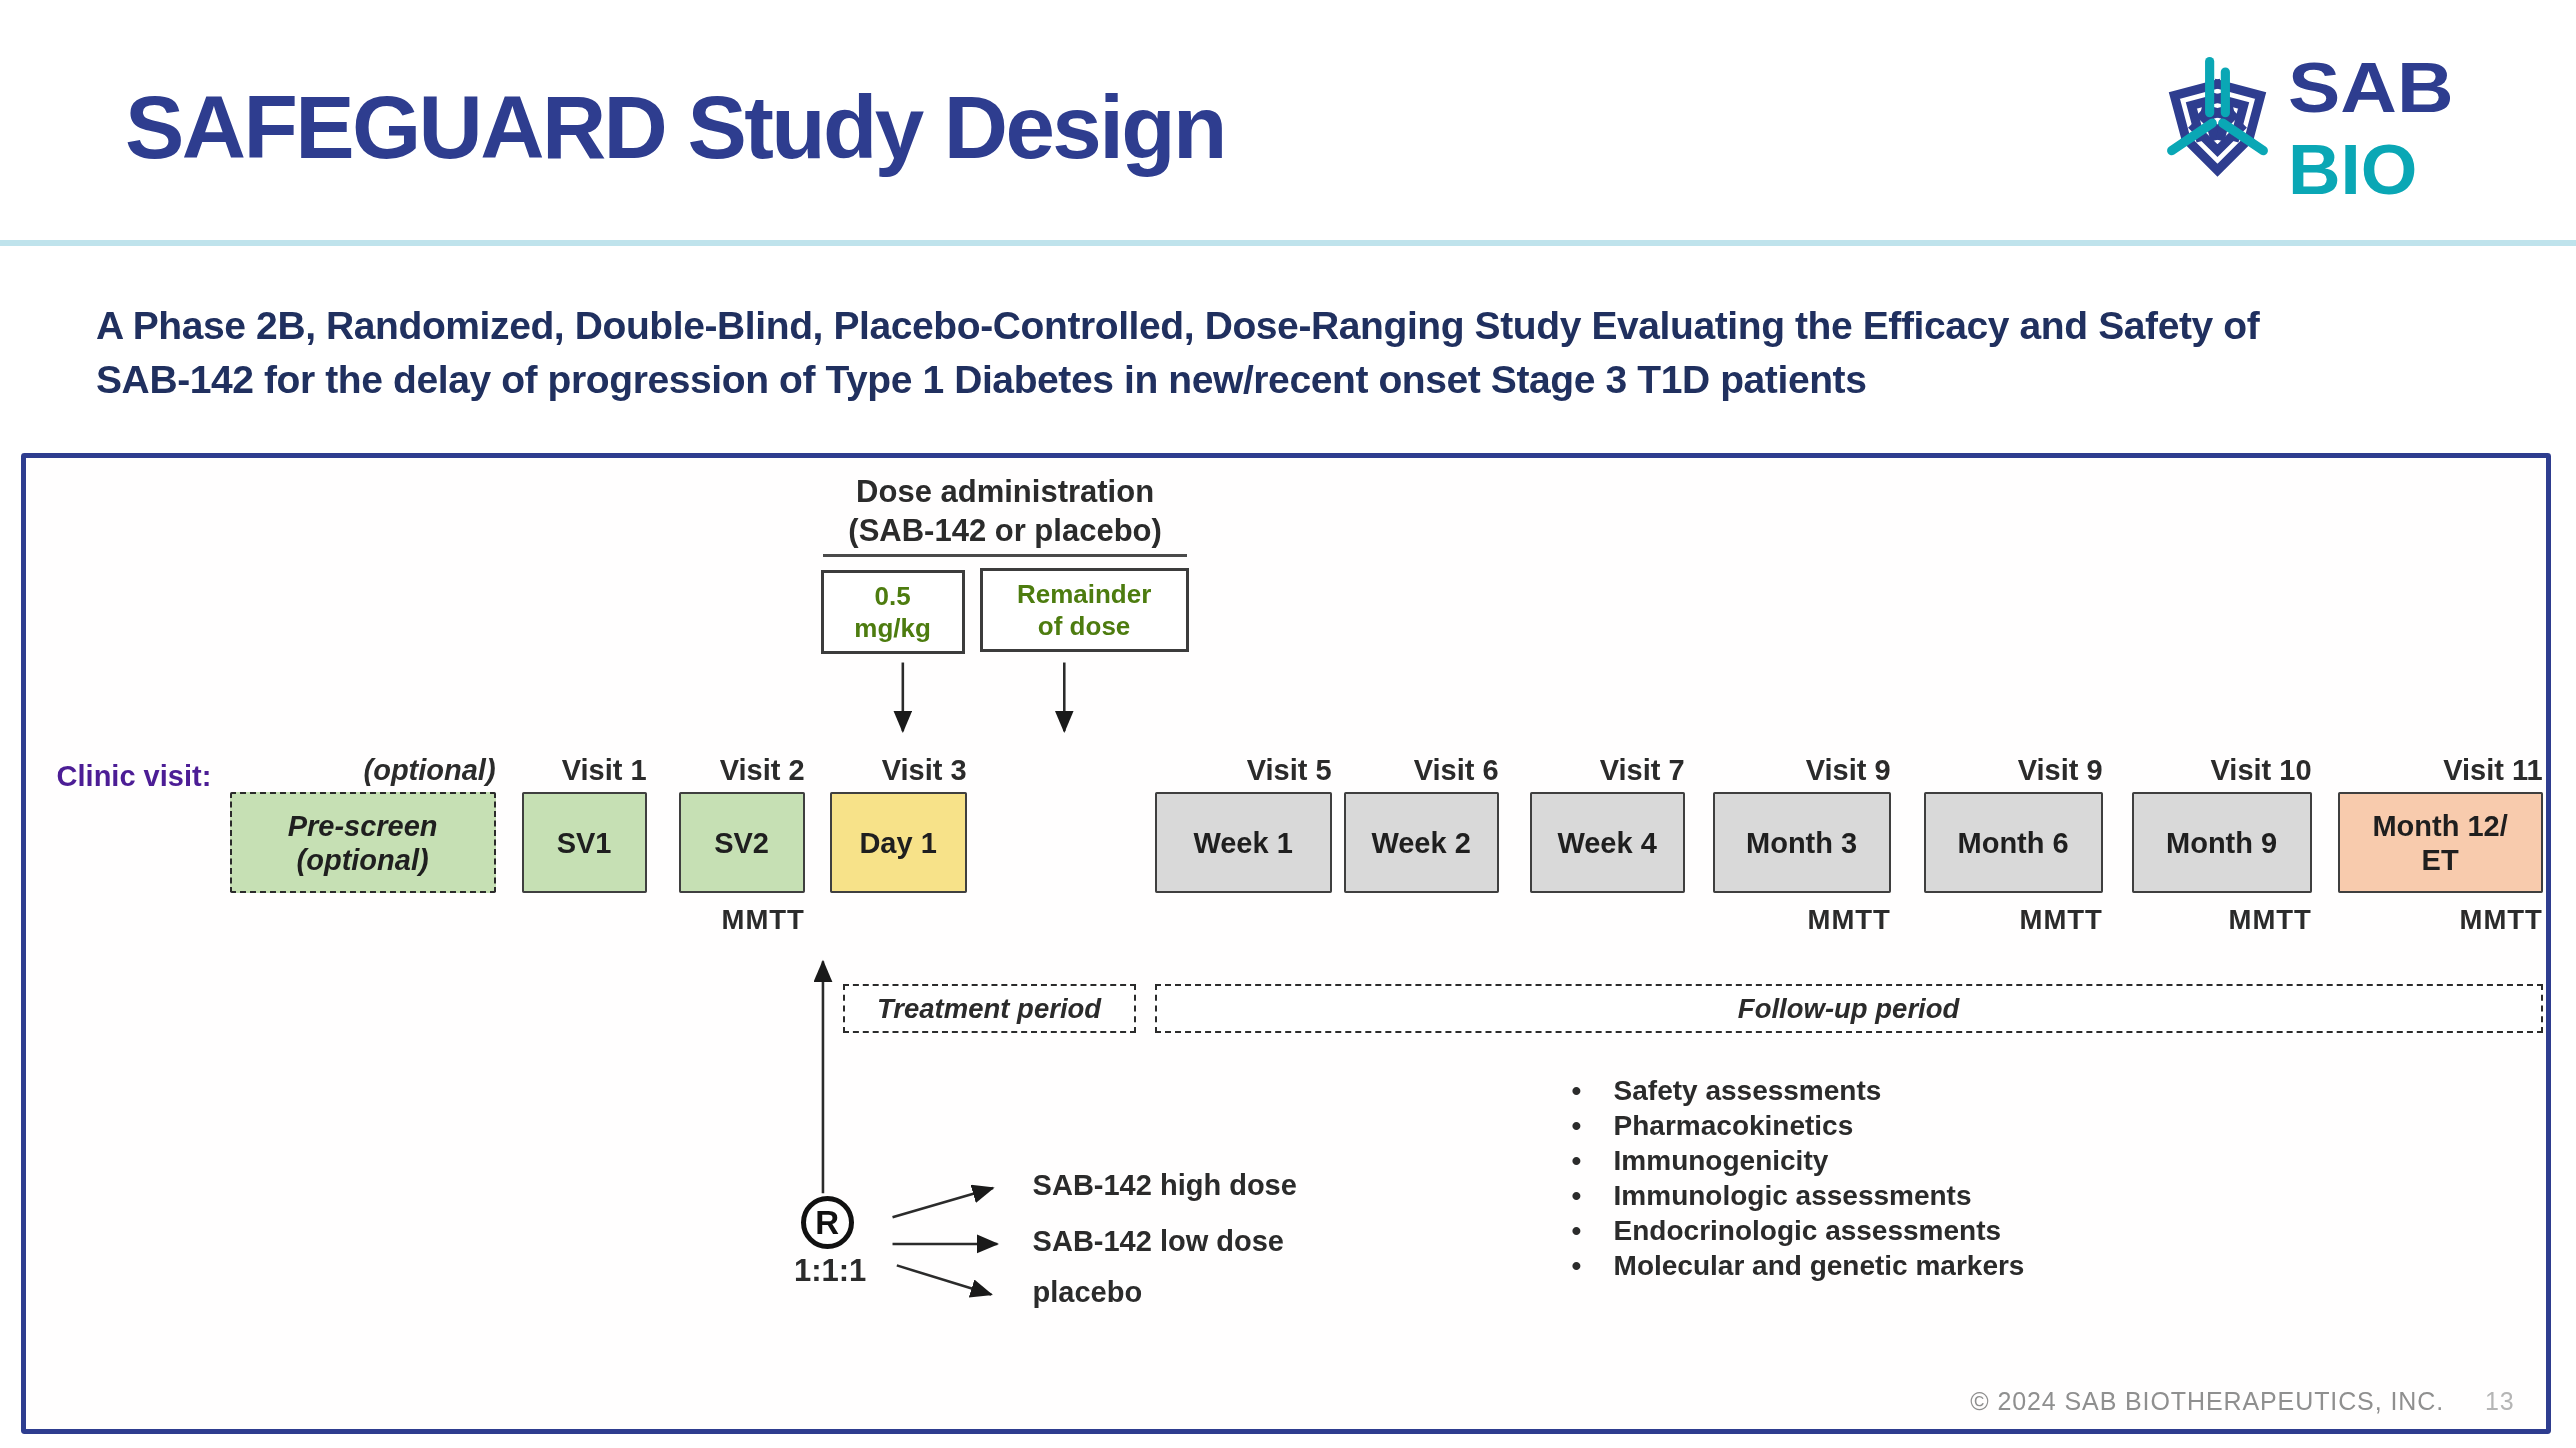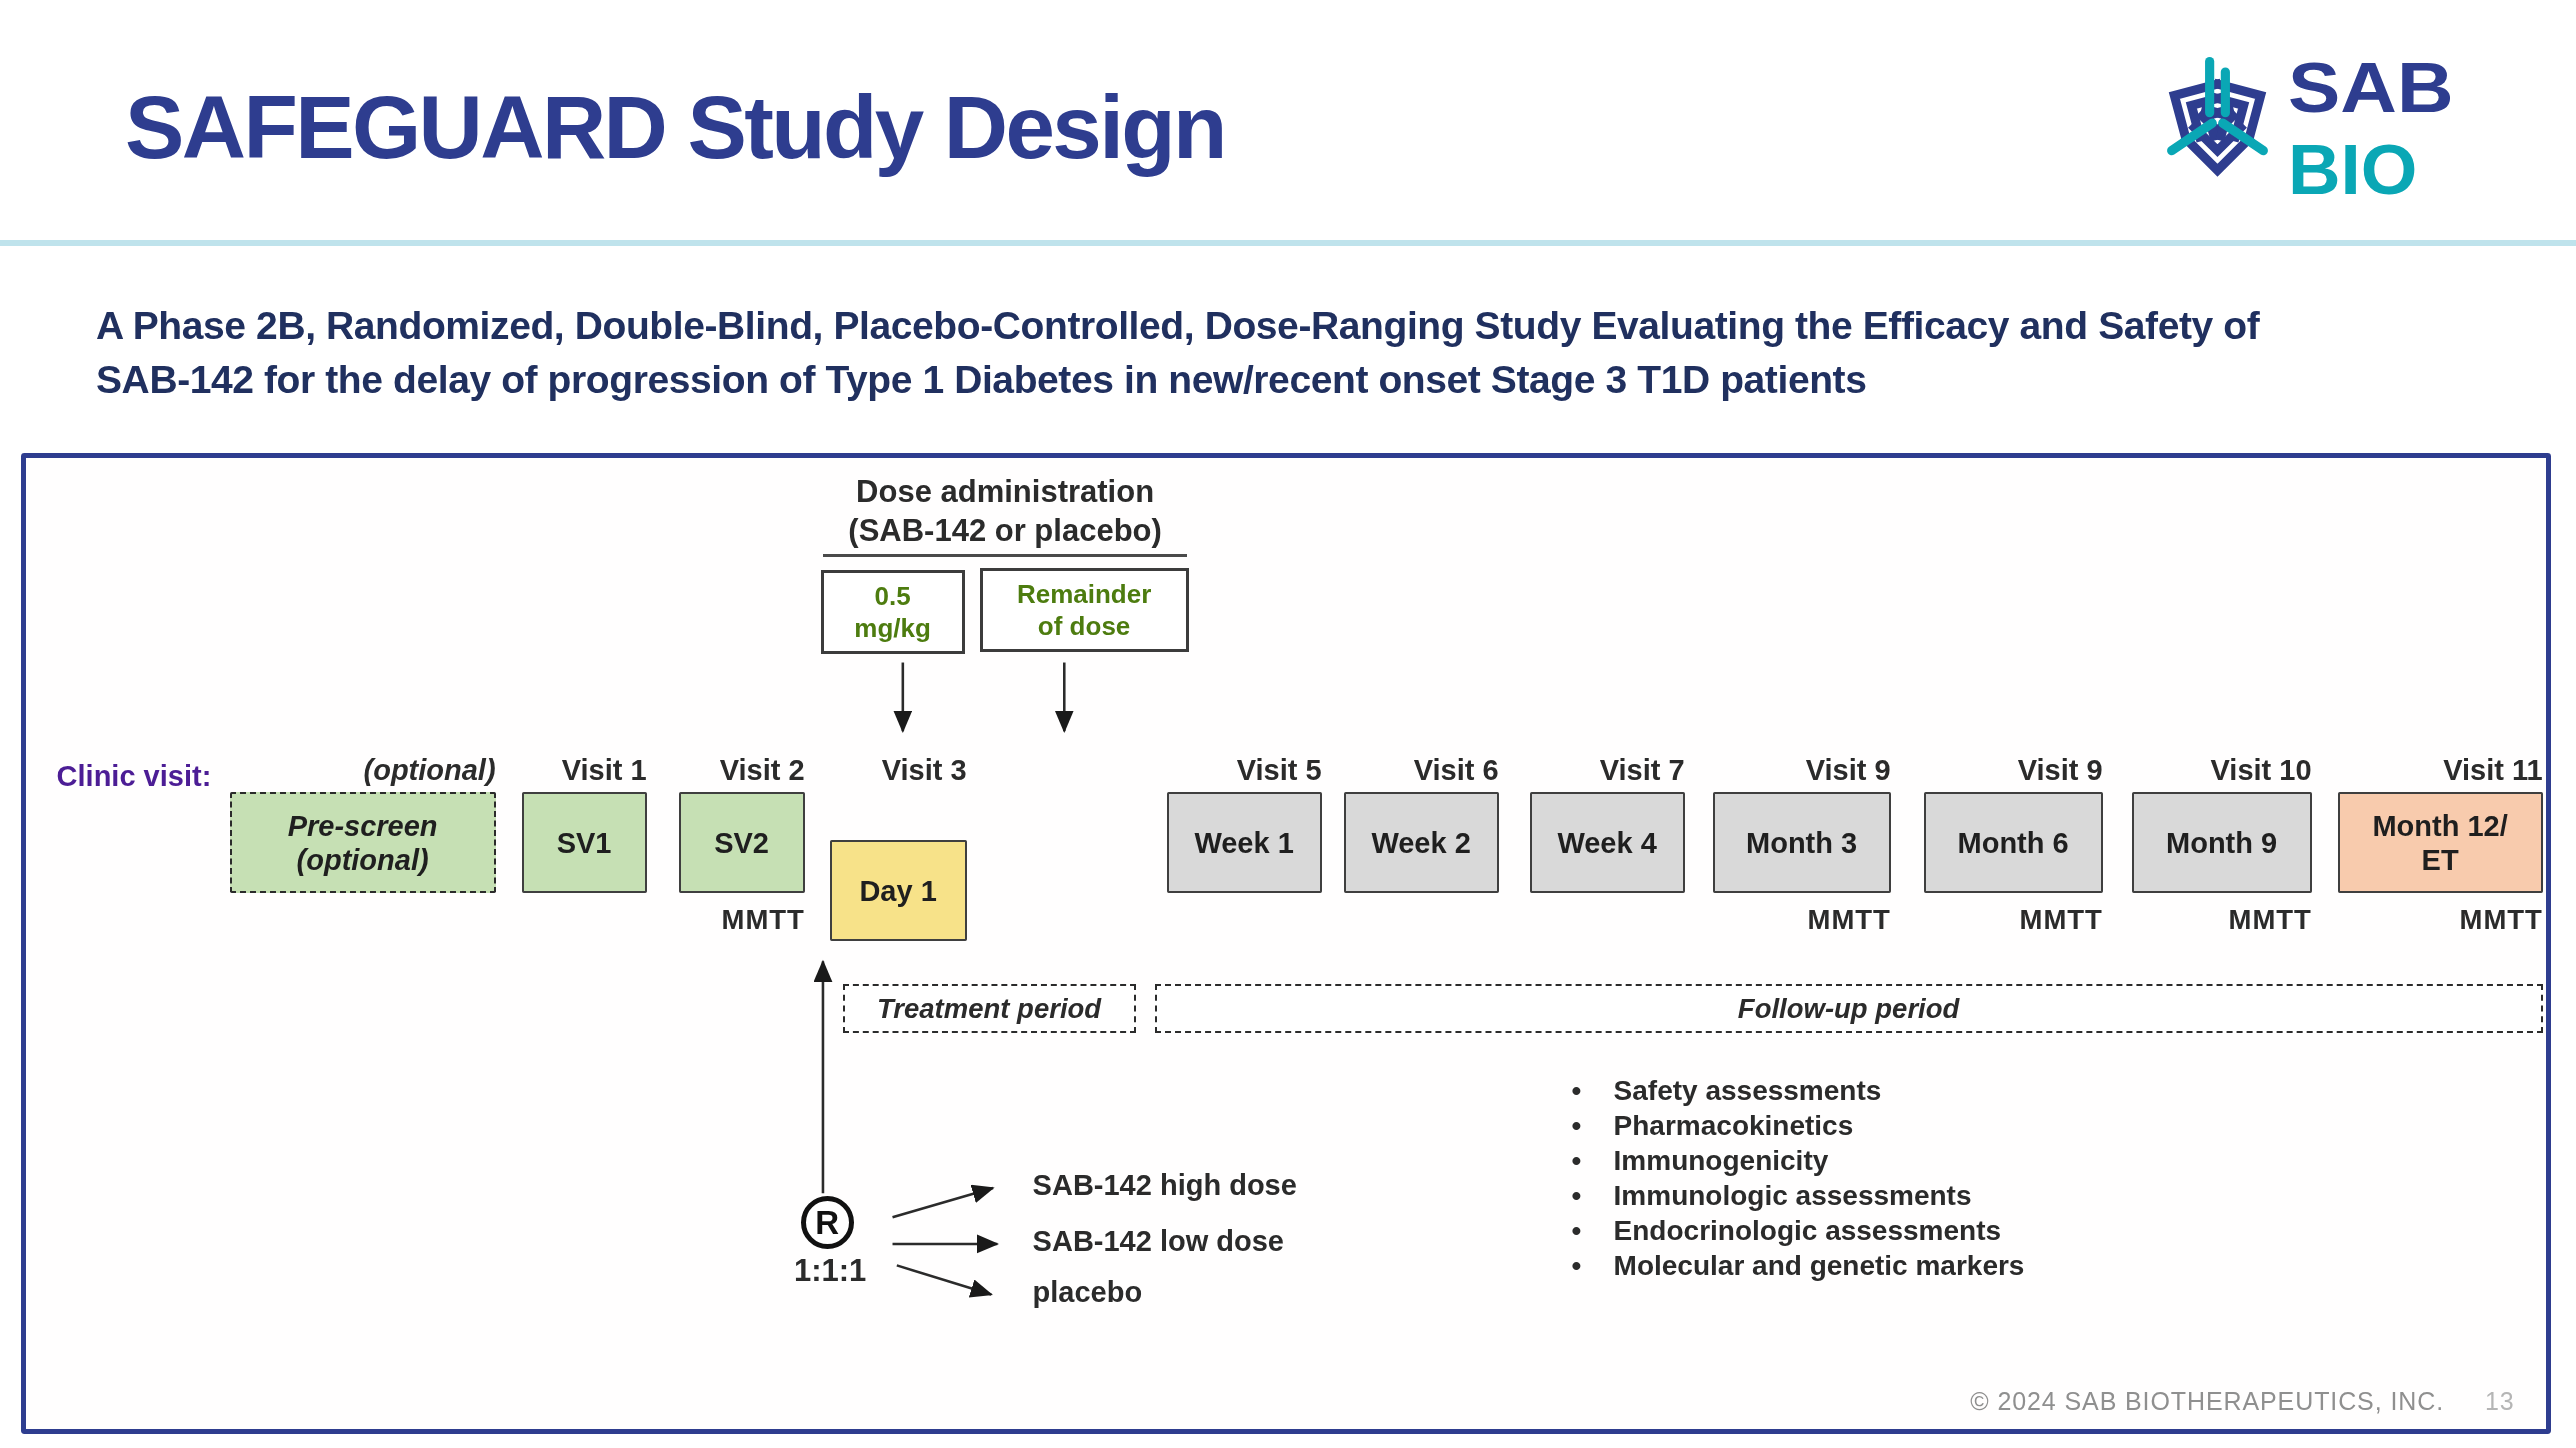--- a/index.html
+++ b/index.html
@@ -42,21 +42,21 @@
   .tbox{width:100%;height:101px;border:2.6px solid #3f3f3f;display:flex;align-items:center;
         justify-content:center;text-align:center;font-size:29px;font-weight:600;color:#1f1f1f;
         white-space:pre-line;line-height:34px;border-radius:1.7px;}
   .dashedbox{border:2.6px dashed #2b2b2b;}
   .italic{font-style:italic;}
   .green{background:#c6e0b4;} .yellow{background:#f7e289;}
   .graybox{background:#d9d9d9;} .orange{background:#f8cbad;}
   .mmtt{height:43px;display:flex;align-items:flex-end;font-size:27.5px;font-weight:600;
         color:#2b2b2b;letter-spacing:0.9px;}
   .c0{left:204px;width:266px;} .c1{left:496px;width:125px;} .c2{left:653px;width:126px;}
-  .c3{left:804px;width:137px;gap:48px;} .c4{left:968px;width:140px;} .c5{left:1129px;width:155px;margin-left:12px;}
+  .c3{left:804px;width:137px;} .c4{left:968px;width:140px;} .c5{left:1129px;width:177px;}
   .c6{left:1318px;width:155px;} .c7{left:1504px;width:155px;} .c8{left:1687px;width:178px;}
   .c9{left:1898px;width:179px;} .c10{left:2106px;width:180px;} .c11{left:2312px;width:205px;}
 
   
   .period{position:absolute;top:526px;height:49px;border:2.6px dashed #2b2b2b;display:flex;
           align-items:center;justify-content:center;font-size:27.5px;font-weight:600;
           font-style:italic;color:#2b2b2b;background:#ffffff;}
   .period-treatment{left:817px;width:293px;}
   .period-followup{left:1129px;width:1388px;}
 

